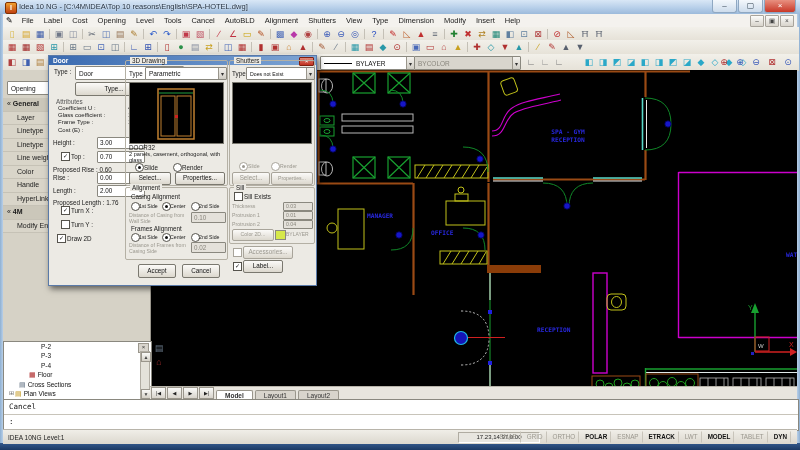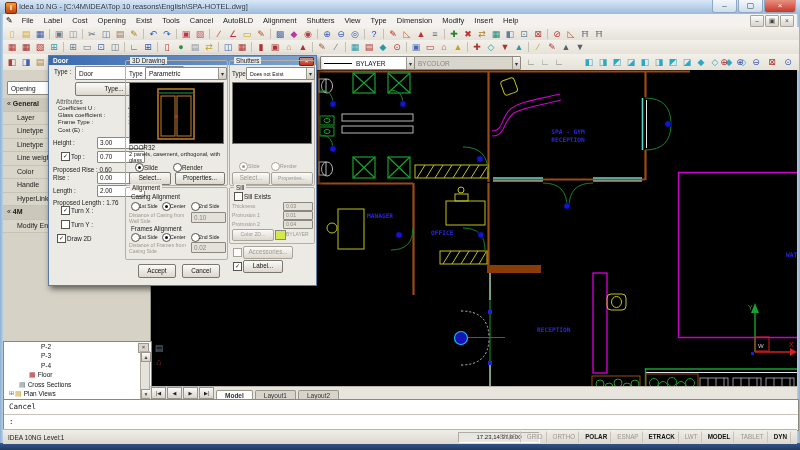--- a/index.html
+++ b/index.html
@@ -119,21 +119,21 @@
   <div class="a bottomfr"></div>
 
   <div class="a menubar">
     <span class="mico">✎</span>
     <span style="display:flex;">
 
     <span class="mitem">File</span>
         <span class="mitem">Label</span>
         <span class="mitem">Cost</span>
         <span class="mitem">Opening</span>
-        <span class="mitem">Exist</span>
+        <span class="mitem">Level</span>
         <span class="mitem">Tools</span>
         <span class="mitem">Cancel</span>
         <span class="mitem">AutoBLD</span>
         <span class="mitem">Alignment</span>
         <span class="mitem">Shutters</span>
         <span class="mitem">View</span>
         <span class="mitem">Type</span>
         <span class="mitem">Dimension</span>
         <span class="mitem">Modify</span>
         <span class="mitem">Insert</span>

